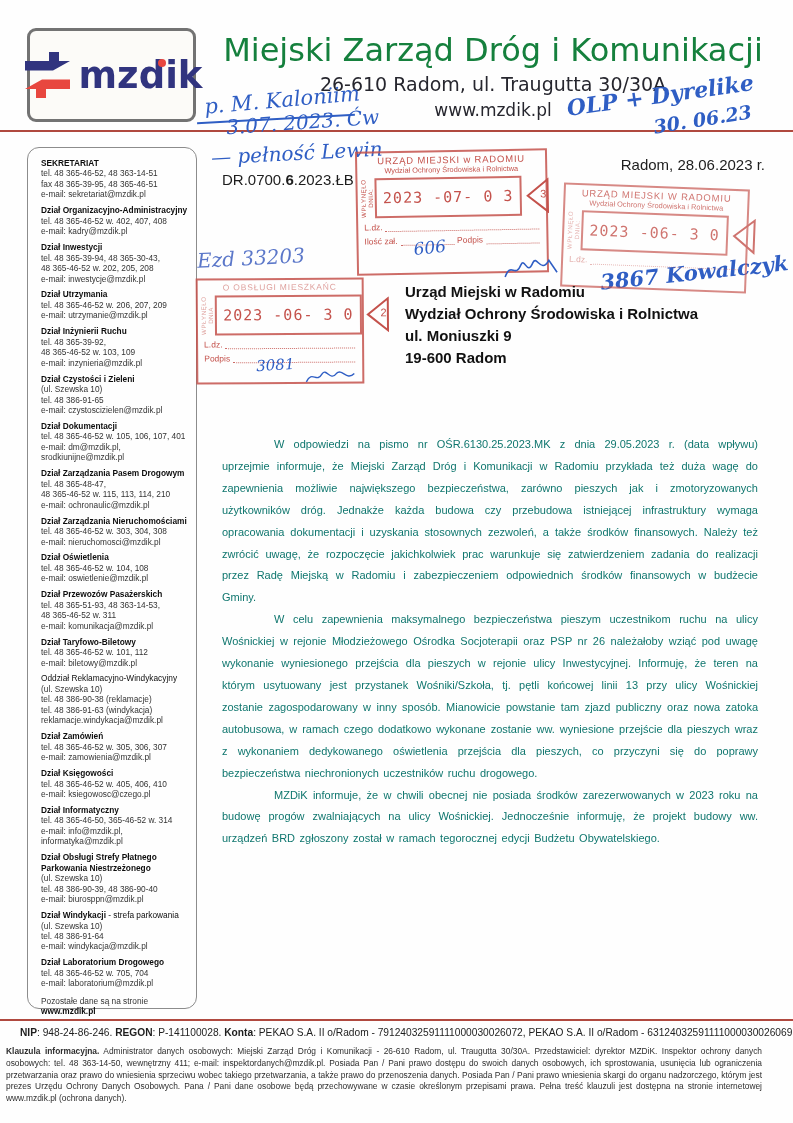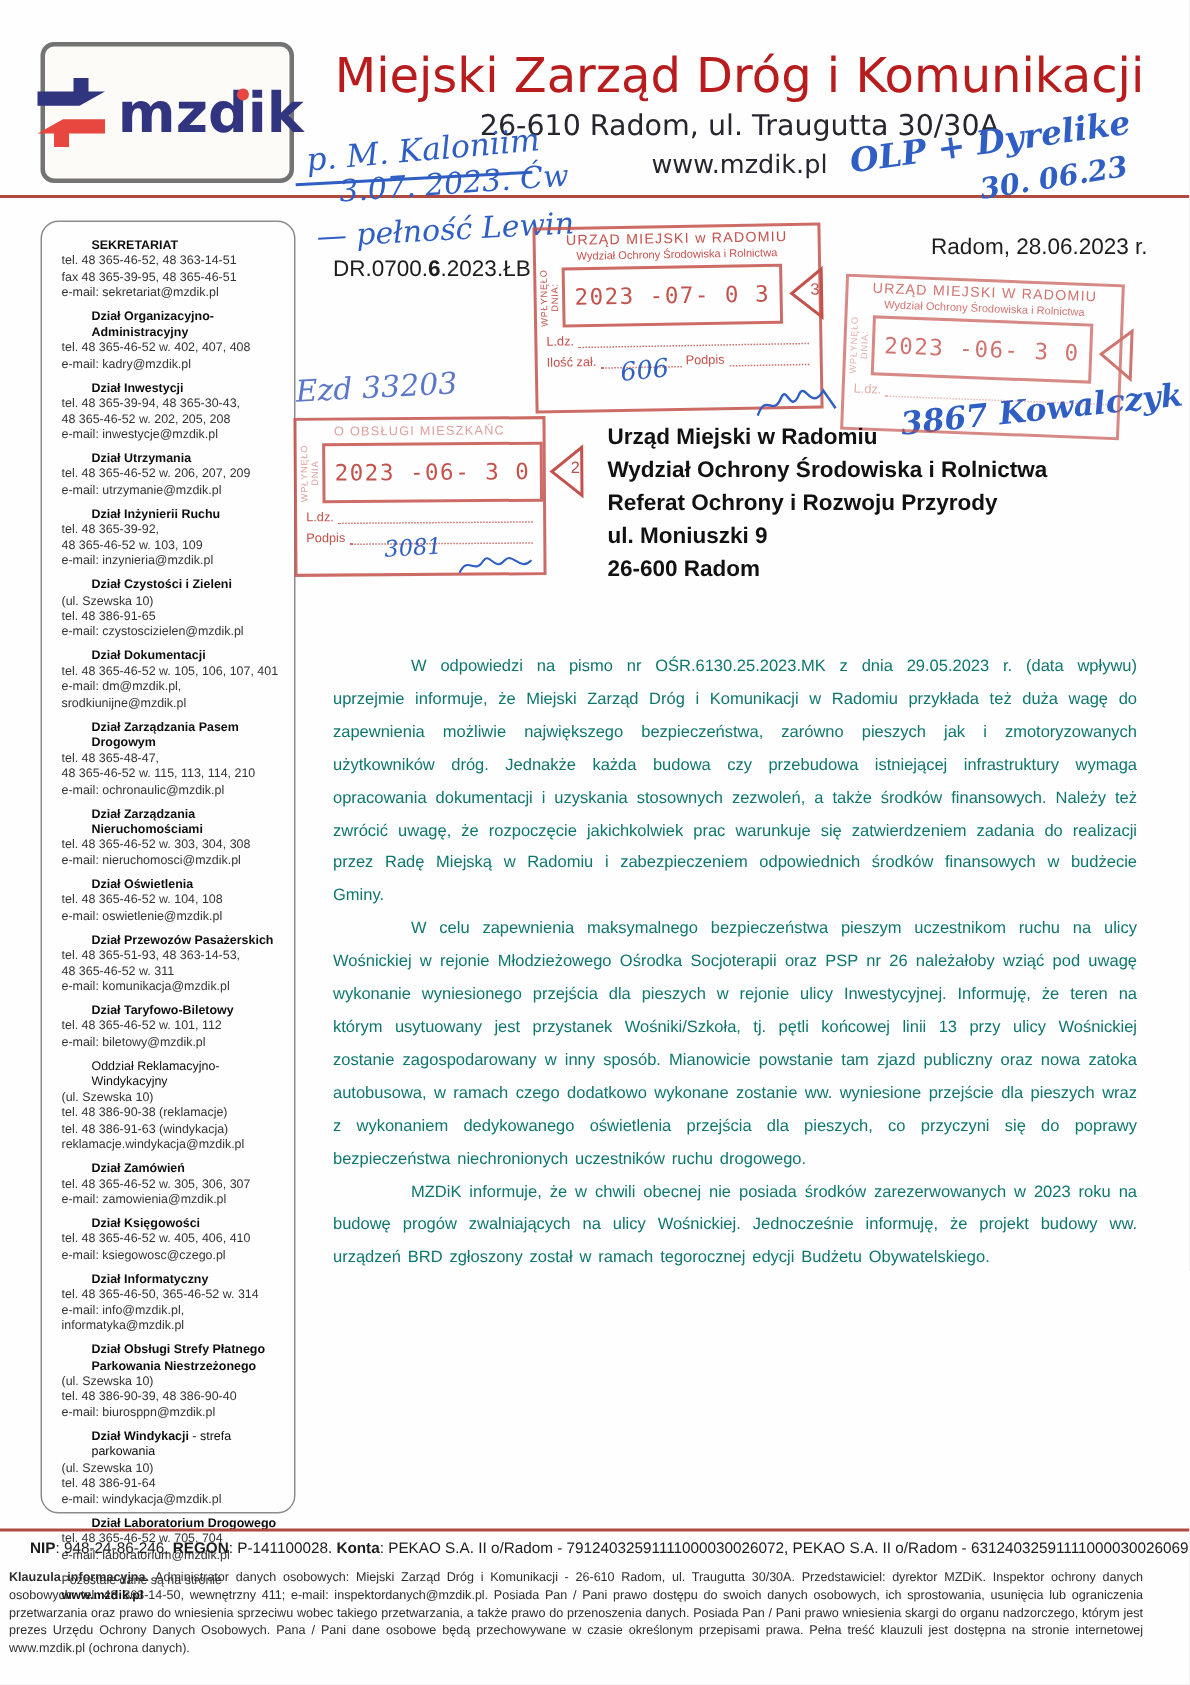--- a/index.html
+++ b/index.html
@@ -6,21 +6,21 @@
   #page{position:relative;width:793px;height:1123px;background:#fefefe;overflow:hidden;
         font-family:"Liberation Sans",sans-serif;color:#222;}
   .abs{position:absolute;}
 
   
   #logo-box{left:27px;top:28px;width:163px;height:88px;border:3px solid #737373;border-radius:9px;
             background:#fcfbf8;display:flex;align-items:center;justify-content:center;gap:6px;}
   #logo-text-wrap{position:relative;}
   #logo-text{font-family:"DejaVu Sans",sans-serif;font-size:37px;font-weight:bold;color:#31347f;letter-spacing:0;}
   #logo-idot{position:absolute;left:79px;top:5px;width:8px;height:8px;border-radius:50%;background:#e8473f;}
-  #header-title{left:198px;top:31px;width:590px;text-align:center;color:#b91c1c;
+  #header-title{left:198px;top:31px;width:590px;text-align:center;color:#15803d;
                 font-family:"DejaVu Sans",sans-serif;font-size:32px;white-space:nowrap;}
   #header-address{left:198px;top:73px;width:590px;text-align:center;color:#26262e;
                   font-family:"DejaVu Sans",sans-serif;font-size:19px;}
   #header-site{left:198px;top:100px;width:590px;text-align:center;color:#26262e;
                font-family:"DejaVu Sans",sans-serif;font-size:17px;}
   .red-rule{left:0;width:793px;height:2px;background:#b0493f;}
 
   
   .hw{font-family:"DejaVu Serif",serif;font-style:italic;color:#2f5ec4;white-space:nowrap;}
   #hw-note1{left:204px;top:88px;font-size:21px;transform:rotate(-5deg);}
@@ -28,21 +28,21 @@
   #hw-note2{left:226px;top:110px;font-size:20px;transform:rotate(-4deg);}
   #hw-note3{left:211px;top:141px;font-size:20px;transform:rotate(-3deg);}
   #hw-note4a{left:566px;top:82px;font-size:22px;transform:rotate(-8deg);font-weight:bold;}
   #hw-note4b{left:653px;top:108px;font-size:19px;transform:rotate(-9deg);font-weight:bold;}
   #hw-note5{left:197px;top:246px;font-size:20px;transform:rotate(-3deg);color:#5b77c9;}
 
   
   #sidebar{left:27px;top:147px;width:170px;height:862px;border:1.5px solid #8c8c8c;border-radius:12px;
            padding:10px 8px 6px 13px;box-sizing:border-box;font-size:8.3px;line-height:1.26;}
   .sb-sec{margin-bottom:5.5px;}
-  .sb-name{color:#0d0d0d;margin-left:20px;}
+  .sb-name{color:#0d0d0d;}
   .sb-name .b{font-weight:bold;}
   .sb-line{color:#333;}
   #sb-note{margin-top:7px;color:#333;}
   #sb-note .b{font-weight:bold;color:#0d0d0d;}
 
   
   #date-line{left:565px;top:156px;width:200px;text-align:right;font-size:15px;color:#1d1d1d;}
   #ref-number{left:222px;top:171px;font-size:15px;color:#1d1d1d;}
   #ref-number .b{font-weight:bold;}
   #recipient{left:405px;top:281px;font-size:15px;font-weight:bold;line-height:22px;color:#111;}
@@ -312,23 +312,22 @@
     </div>
     <div class="hw-in-stamp" id="hw-3081">3081</div>
     <svg id="sig-c" width="52" height="22" viewBox="0 0 52 22">
       <path d="M2,16 C8,4 12,18 18,8 C22,2 26,16 32,8 C38,2 42,16 50,8" fill="none" stroke="#2f5ec4" stroke-width="1.4"></path>
     </svg>
   </div>
 
   <div class="abs" id="recipient">
     <div>Urząd Miejski w Radomiu</div>
     <div>Wydział Ochrony Środowiska i Rolnictwa</div>
-    <div>Referat Ochrony i Rozwoju Przyrody</div>
     <div>ul. Moniuszki 9</div>
-    <div>26-600 Radom</div>
+    <div>19-600 Radom</div>
   </div>
 
   <div class="abs" id="body-text">
       <p>W odpowiedzi na pismo nr OŚR.6130.25.2023.MK z dnia 29.05.2023 r. (data wpływu) uprzejmie informuje, że Miejski Zarząd Dróg i Komunikacji w Radomiu przykłada też duża wagę do zapewnienia możliwie największego bezpieczeństwa, zarówno pieszych jak i zmotoryzowanych użytkowników dróg. Jednakże każda budowa czy przebudowa istniejącej infrastruktury wymaga opracowania dokumentacji i uzyskania stosownych zezwoleń, a także środków finansowych. Należy też zwrócić uwagę, że rozpoczęcie jakichkolwiek prac warunkuje się zatwierdzeniem zadania do realizacji przez Radę Miejską w Radomiu i zabezpieczeniem odpowiednich środków finansowych w budżecie Gminy.</p>
       <p>W celu zapewnienia maksymalnego bezpieczeństwa pieszym uczestnikom ruchu na ulicy Wośnickiej w rejonie Młodzieżowego Ośrodka Socjoterapii oraz PSP nr 26 należałoby wziąć pod uwagę wykonanie wyniesionego przejścia dla pieszych w rejonie ulicy Inwestycyjnej. Informuję, że teren na którym usytuowany jest przystanek Wośniki/Szkoła, tj. pętli końcowej linii 13 przy ulicy Wośnickiej zostanie zagospodarowany w inny sposób. Mianowicie powstanie tam zjazd publiczny oraz nowa zatoka autobusowa, w ramach czego dodatkowo wykonane zostanie ww. wyniesione przejście dla pieszych wraz z wykonaniem dedykowanego oświetlenia przejścia dla pieszych, co przyczyni się do poprawy bezpieczeństwa niechronionych uczestników ruchu drogowego.</p>
       <p>MZDiK informuje, że w chwili obecnej nie posiada środków zarezerwowanych w 2023 roku na budowę progów zwalniających na ulicy Wośnickiej. Jednocześnie informuję, że projekt budowy ww. urządzeń BRD zgłoszony został w ramach tegorocznej edycji Budżetu Obywatelskiego.</p>
     </div>
 
   <div class="abs red-rule" style="top:1019px;"></div>
   <div class="abs" id="footer-ids">

